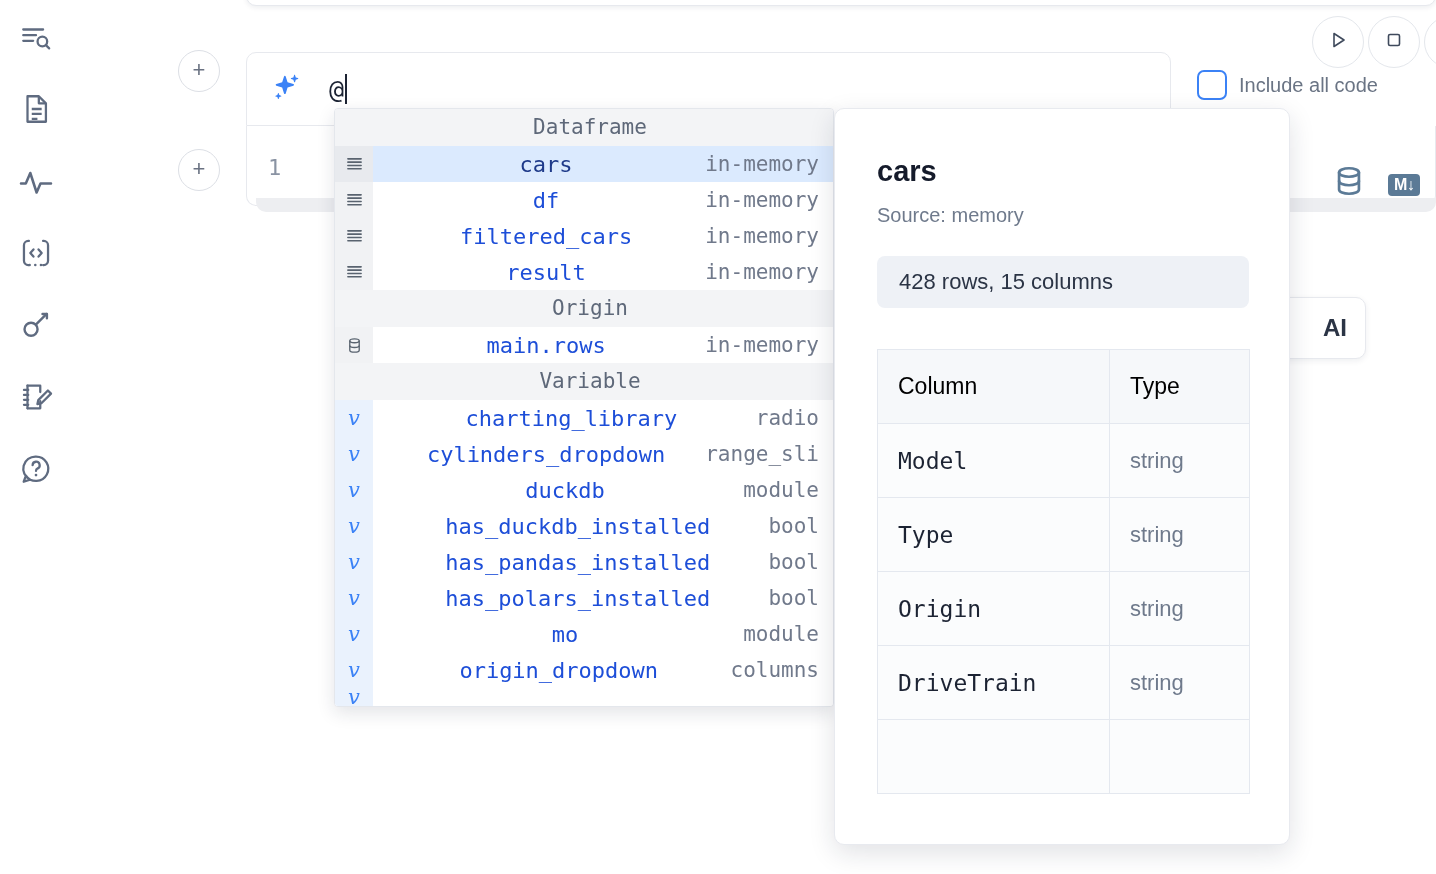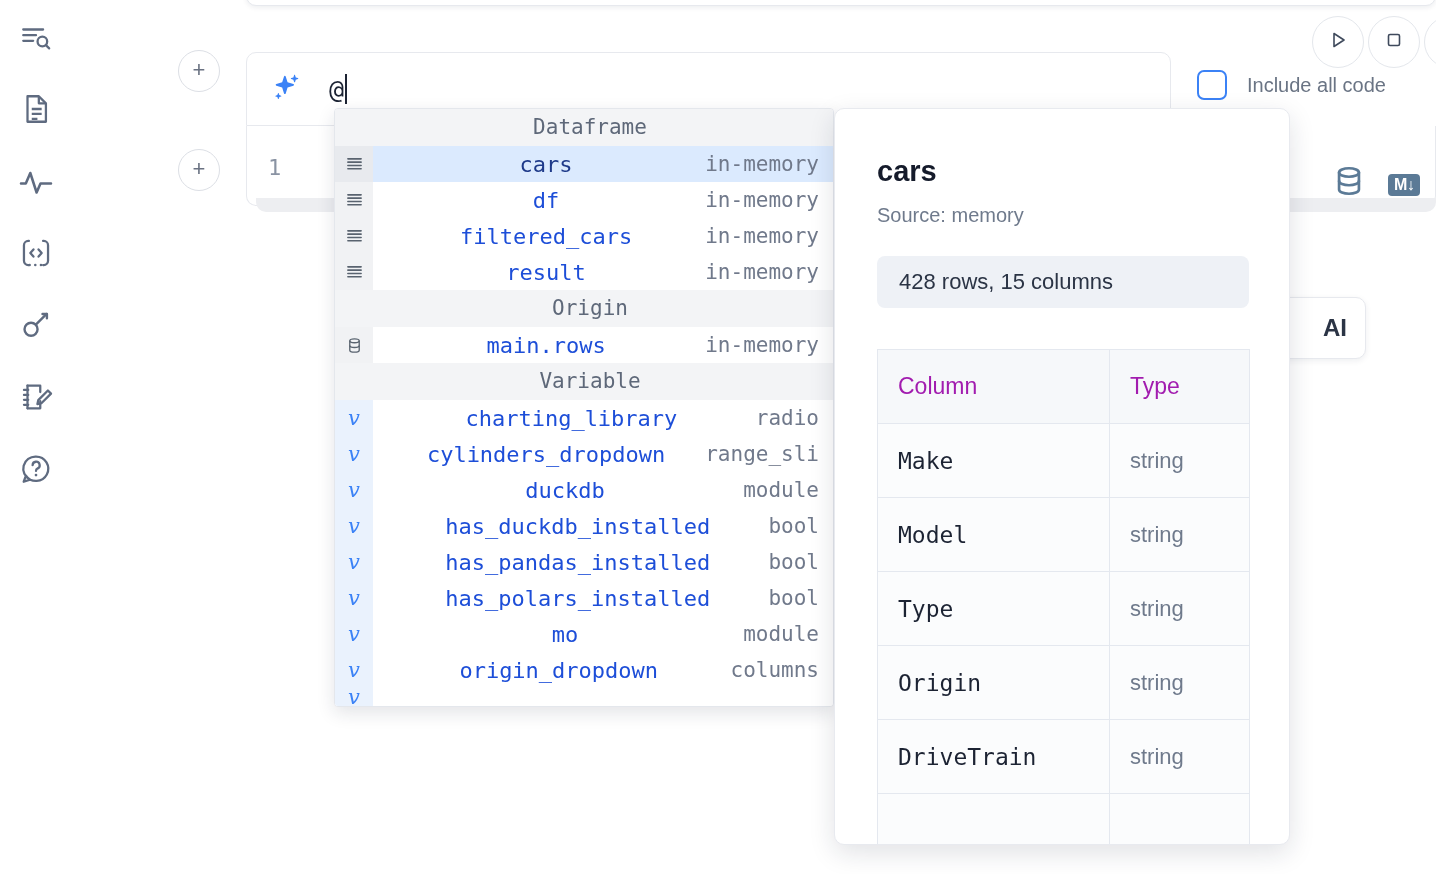--- a/index.html
+++ b/index.html
@@ -51,21 +51,21 @@
     font-size: 25px; color: #1c2333; letter-spacing: 0;
   }
   .caret {
     display: inline-block; width: 2px; height: 30px; background: #1c2333;
     vertical-align: -6px; margin-left: 1px;
   }
 
   
   .include-row {
     position: absolute; left: 1197px; top: 70px;
-    display: flex; align-items: center; gap: 20px;
+    display: flex; align-items: center; gap: 12px;
   }
   .chk {
     width: 30px; height: 30px; border: 2px solid #3b82f6; border-radius: 7px;
     background: #ffffff;
   }
   .include-label { font-size: 20px; color: #6a7484; }
 
   
   .circ-btn {
     position: absolute; width: 52px; height: 52px; border-radius: 50%;
@@ -172,21 +172,21 @@
   .info-table {
     position: absolute; left: 42px; top: 240px; width: 372px;
     border-collapse: collapse; table-layout: fixed;
   }
   .info-table th, .info-table td {
     border: 1px solid #e4e8ef; text-align: left;
     padding: 0 0 0 20px; height: 74px; vertical-align: middle;
   }
   .info-table th { background: #f6f8fa; }
   .info-table td { background: #fbfcfd; }
-  .th-col { font-size: 23px; font-weight: 400; color: #a21caf; }
+  .th-col { font-size: 23px; font-weight: 400; color: #000000; }
   .td-col { font-size: 23px; color: #1c2333; font-family: "DejaVu Sans Mono", monospace; }
   .td-type { font-size: 22px; color: #6f7a8c; }
   .col-w1 { width: 232px; }
   .col-w2 { width: 140px; }
 </style>
 </head>
 <body>
 
 <div id="root">
 
@@ -420,24 +420,20 @@
 
     <table class="info-table">
       <thead>
         <tr>
           <th class="col-w1 th-col">Column</th>
           <th class="col-w2 th-col">Type</th>
         </tr>
       </thead>
       <tbody>
         <tr>
-          <td class="td-col">Make</td>
-          <td class="td-type">string</td>
-        </tr>
-        <tr>
           <td class="td-col">Model</td>
           <td class="td-type">string</td>
         </tr>
         <tr>
           <td class="td-col">Type</td>
           <td class="td-type">string</td>
         </tr>
         <tr>
           <td class="td-col">Origin</td>
           <td class="td-type">string</td>

